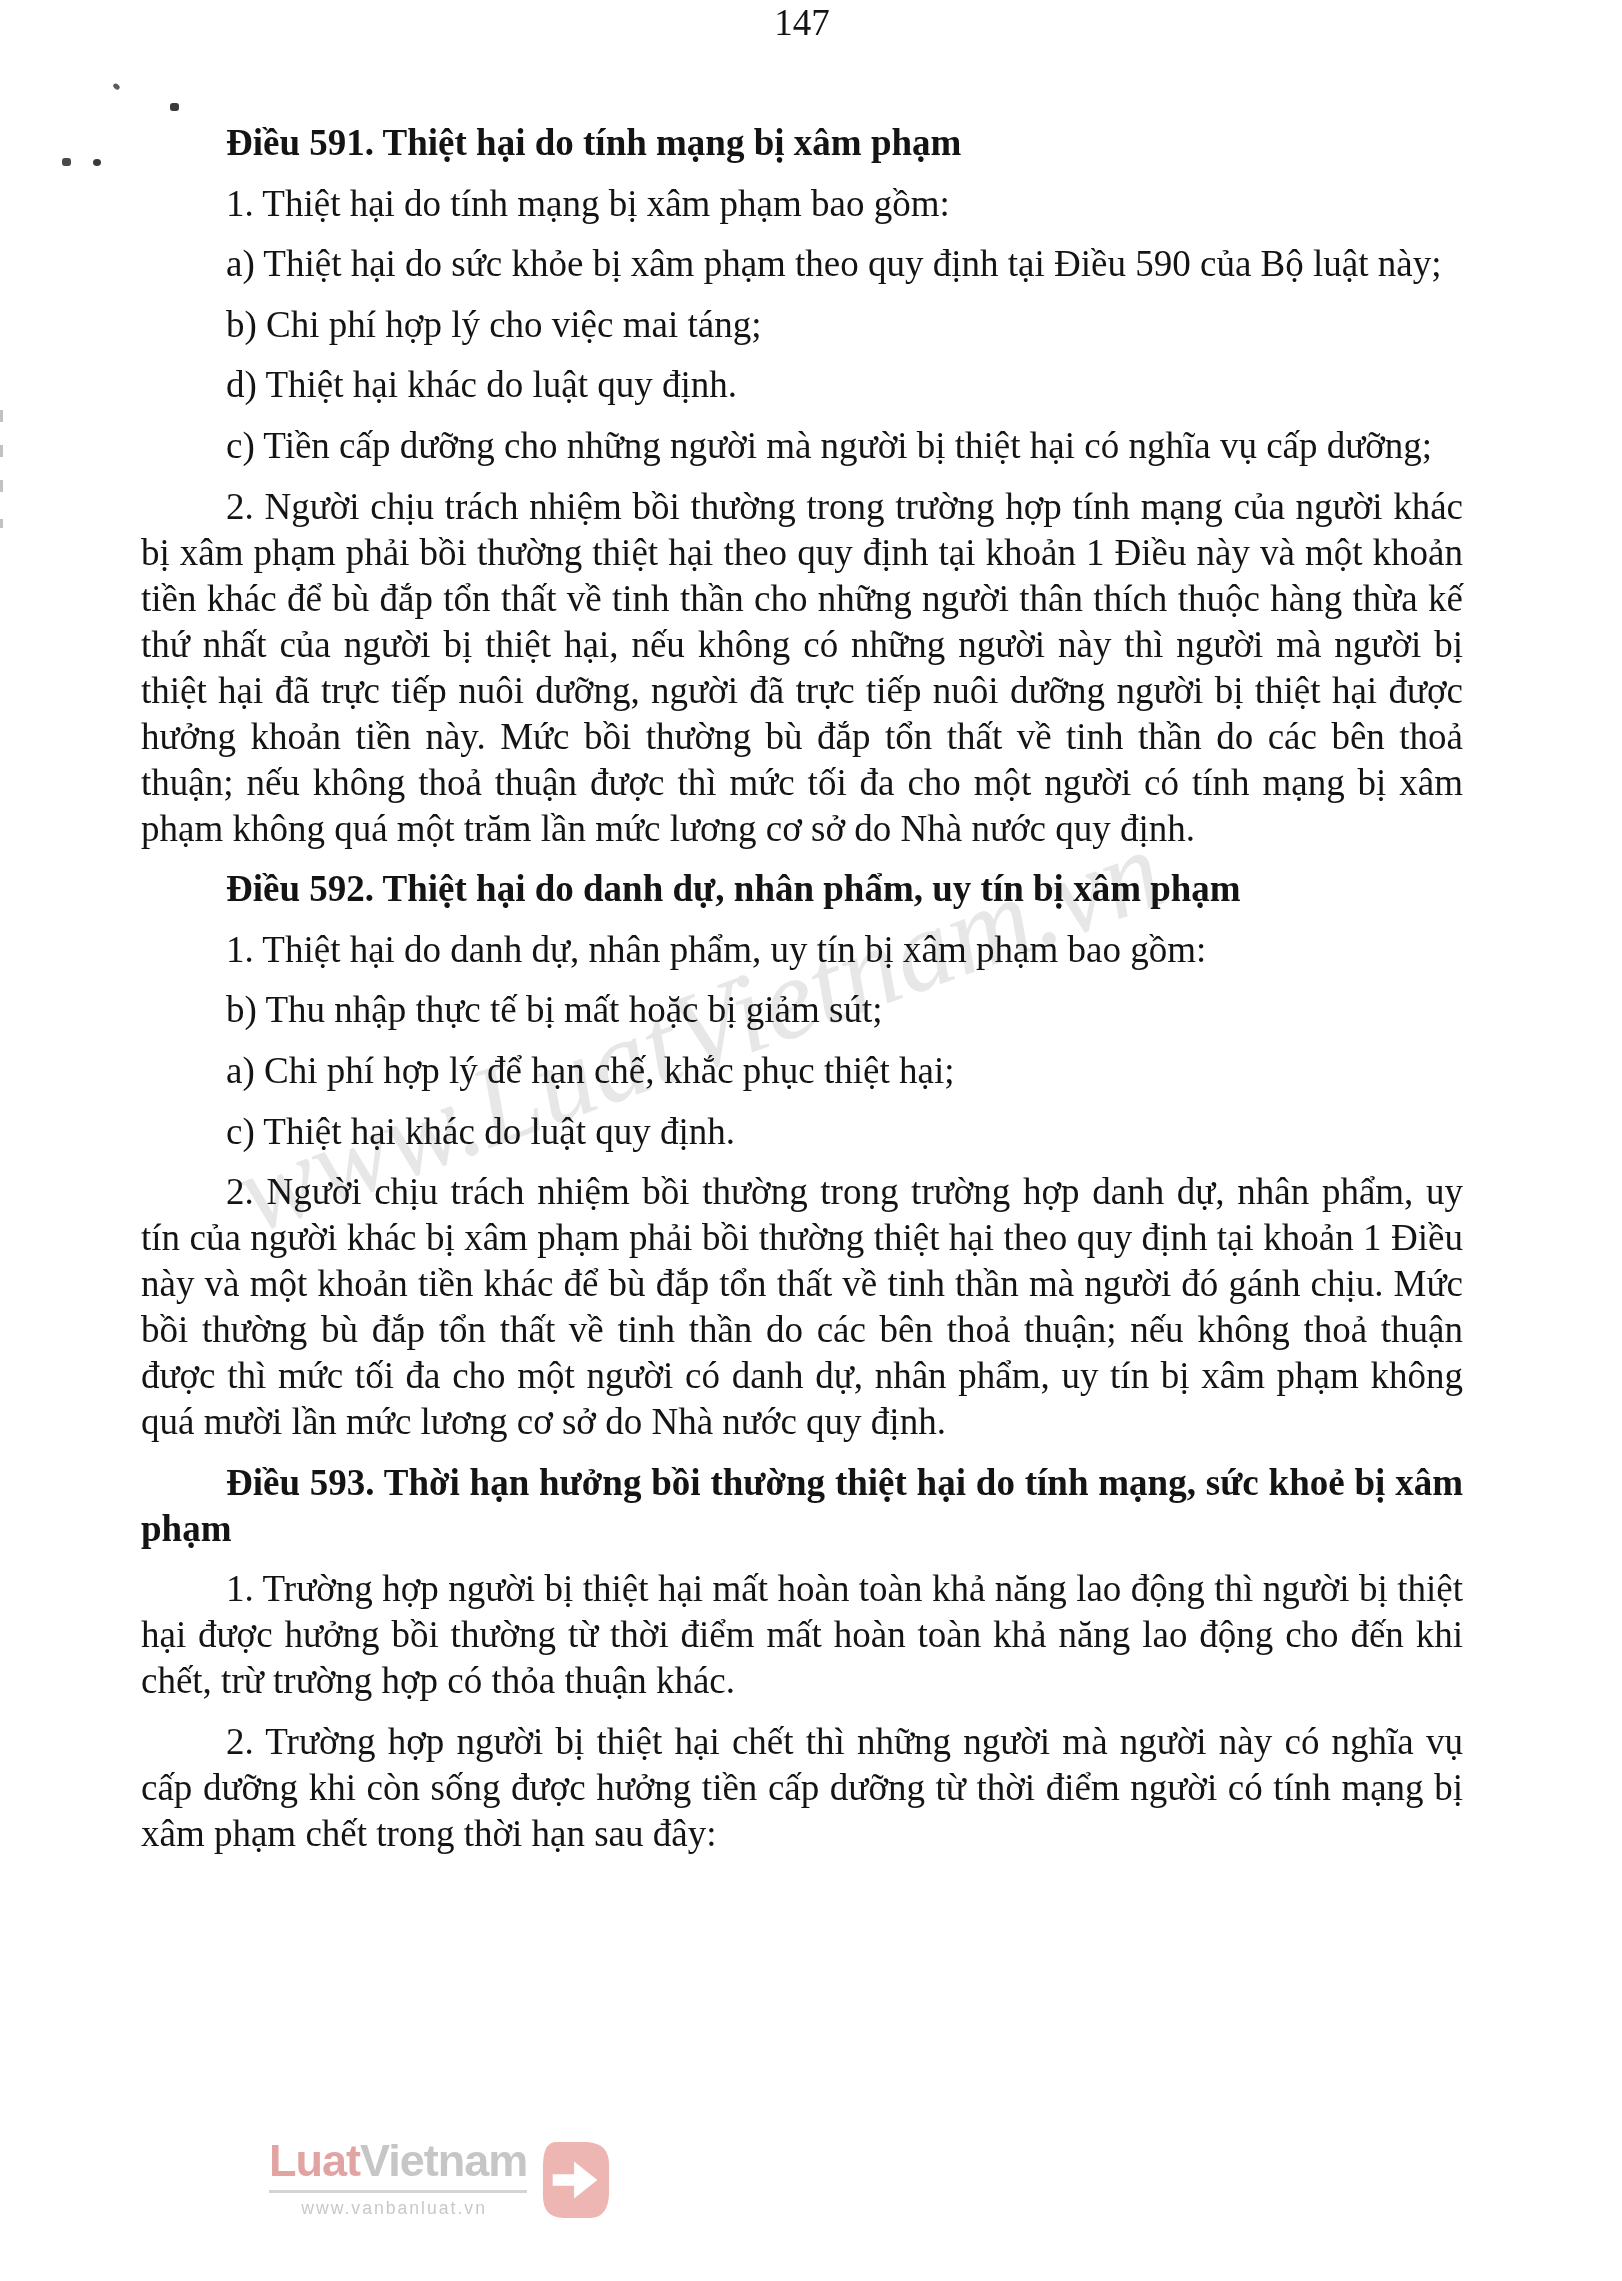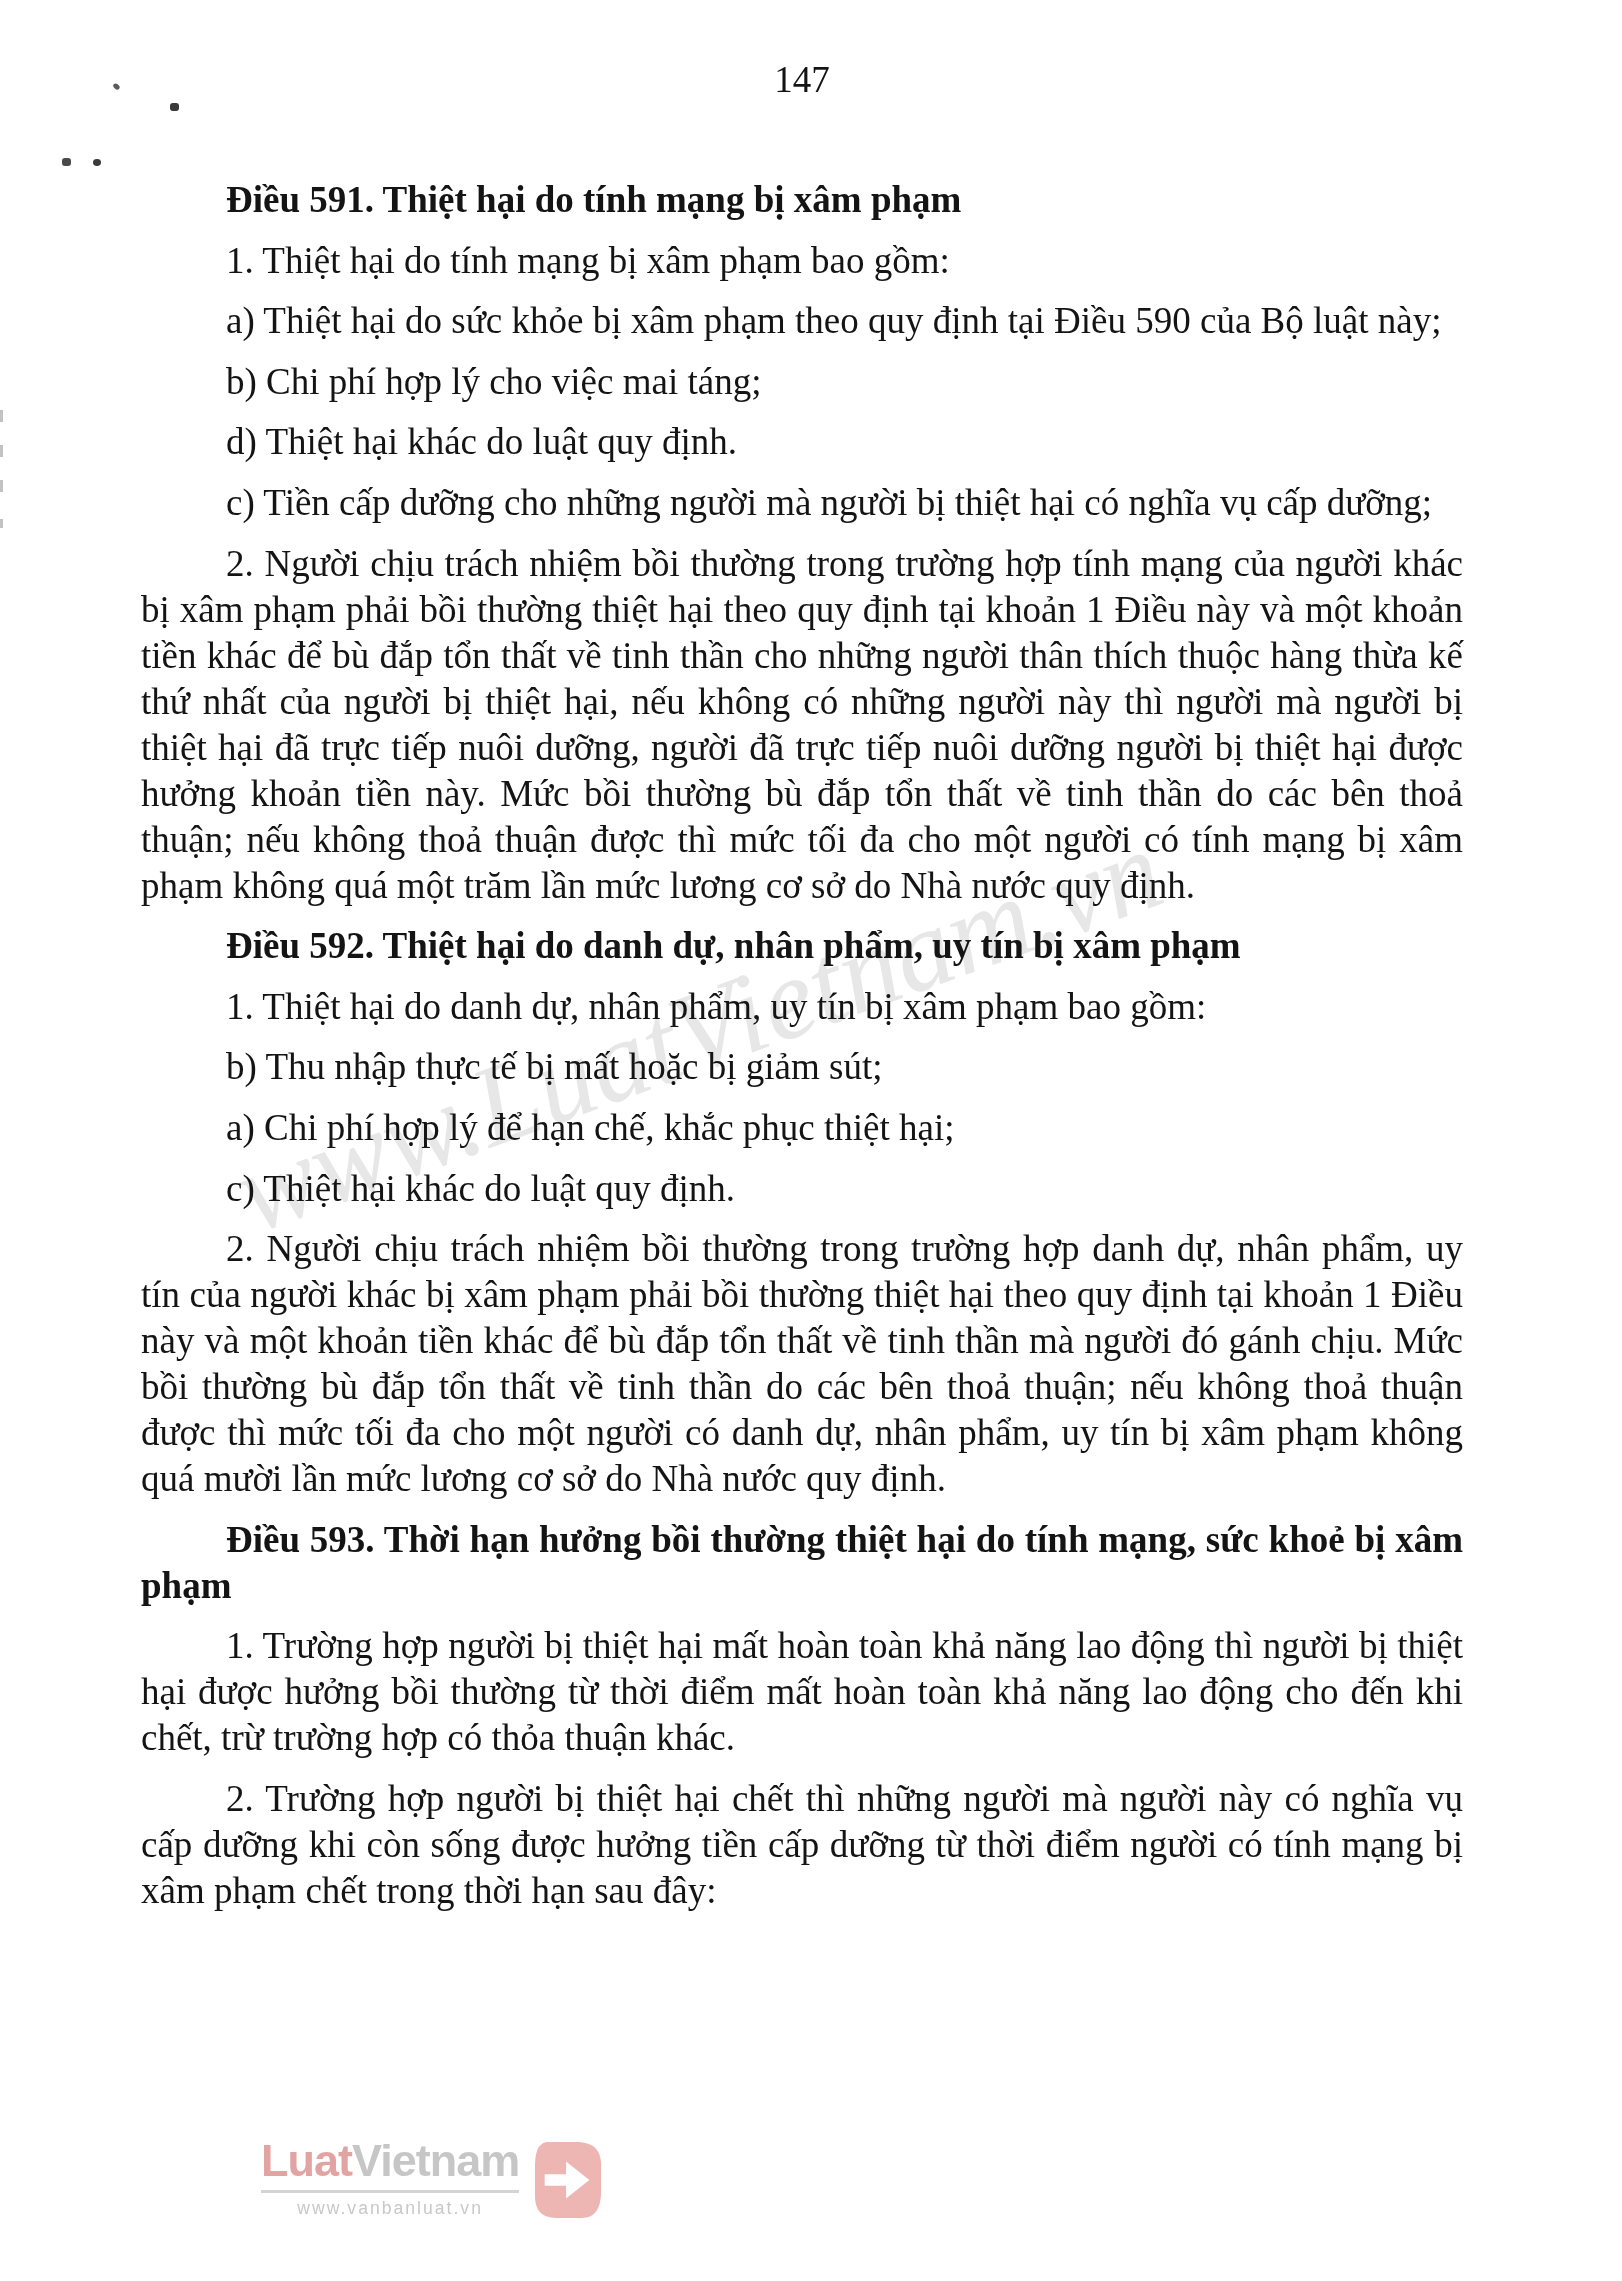--- a/index.html
+++ b/index.html
@@ -22,21 +22,20 @@
     font-size: 115px;
     font-style: italic;
     color: #e7e7e7;
     white-space: nowrap;
     z-index: 0;
     user-select: none;
   }
   .page-number {
     position: relative;
     z-index: 1;
-    padding-top: 57px;
     margin: 0 160px 74px 141px;
     text-align: center;
     font-size: 37px;
     line-height: 46px;
   }
   .text-block {
     position: relative;
     z-index: 1;
     margin: 0 160px 0 141px;
     font-size: 37px;
@@ -70,20 +69,21 @@
     z-index: 1;
     font-family: "Liberation Sans", "DejaVu Sans", sans-serif;
   }
   .logo-brand {
     font-weight: bold;
     font-size: 45px;
     line-height: 1;
     letter-spacing: -1px;
     border-bottom: 3.9px solid #d4d4d4;
     padding-bottom: 6.8px;
+    margin-left: 8px;
   }
   .brand-luat    { color: #e2a4a2; }
   .brand-vietnam { color: #c6c6c6; }
   .logo-url {
     font-size: 17.6px;
     color: #c8c8c8;
     letter-spacing: 2px;
     margin-top: 4.9px;
     text-align: center;
   }

